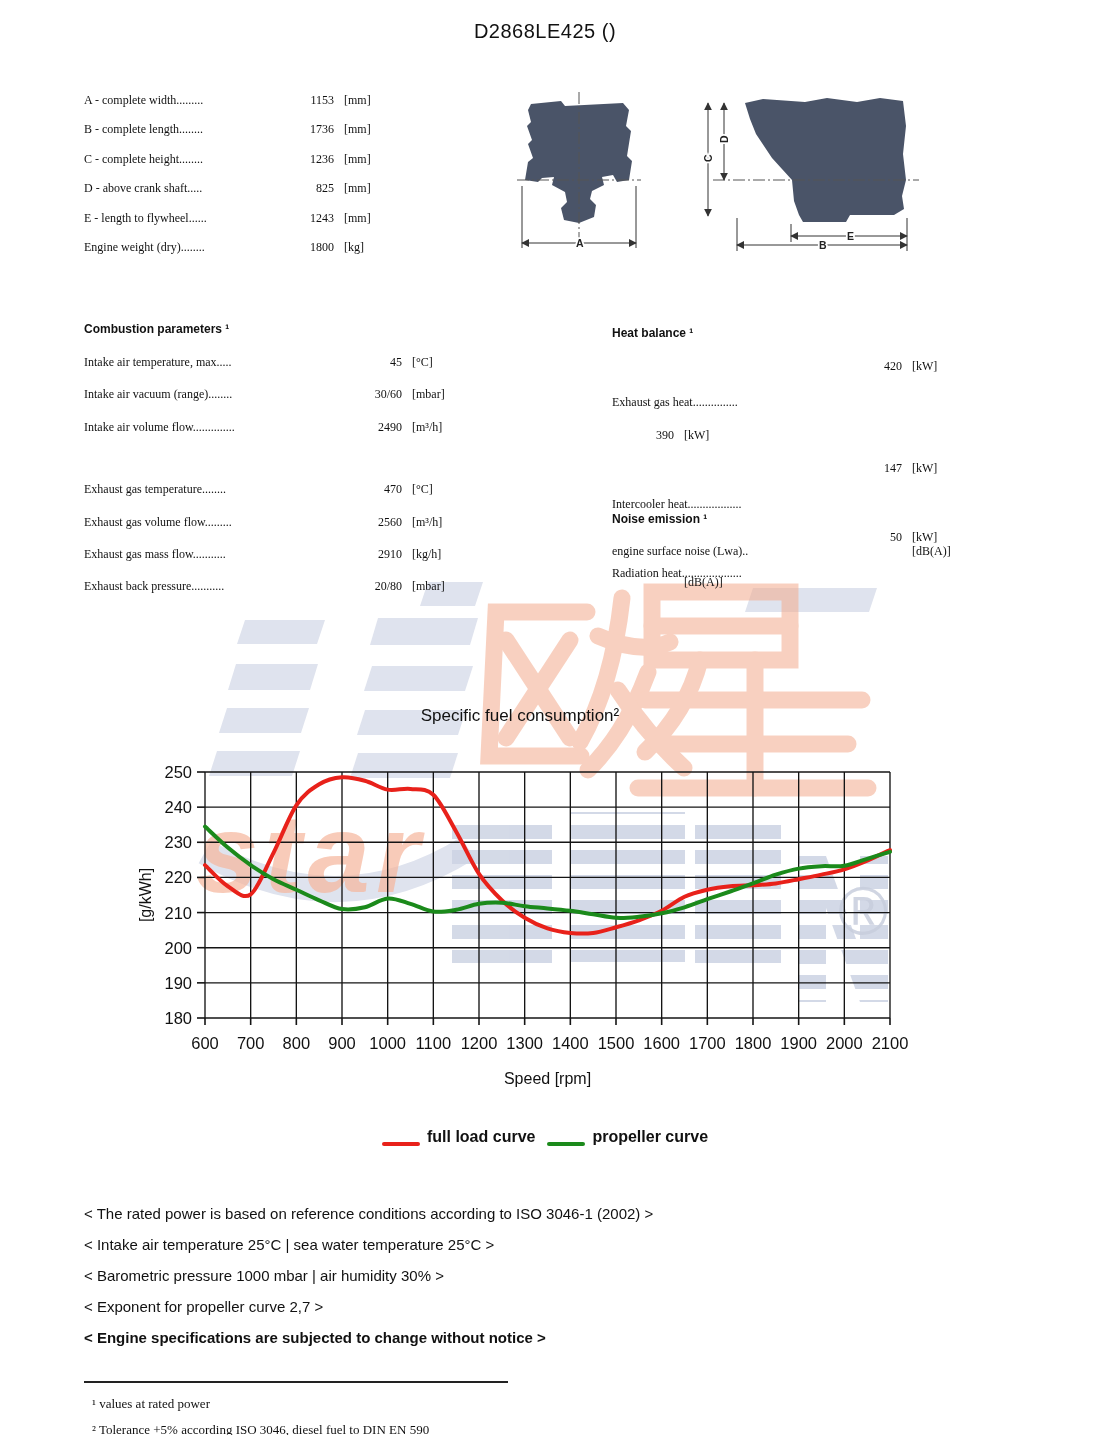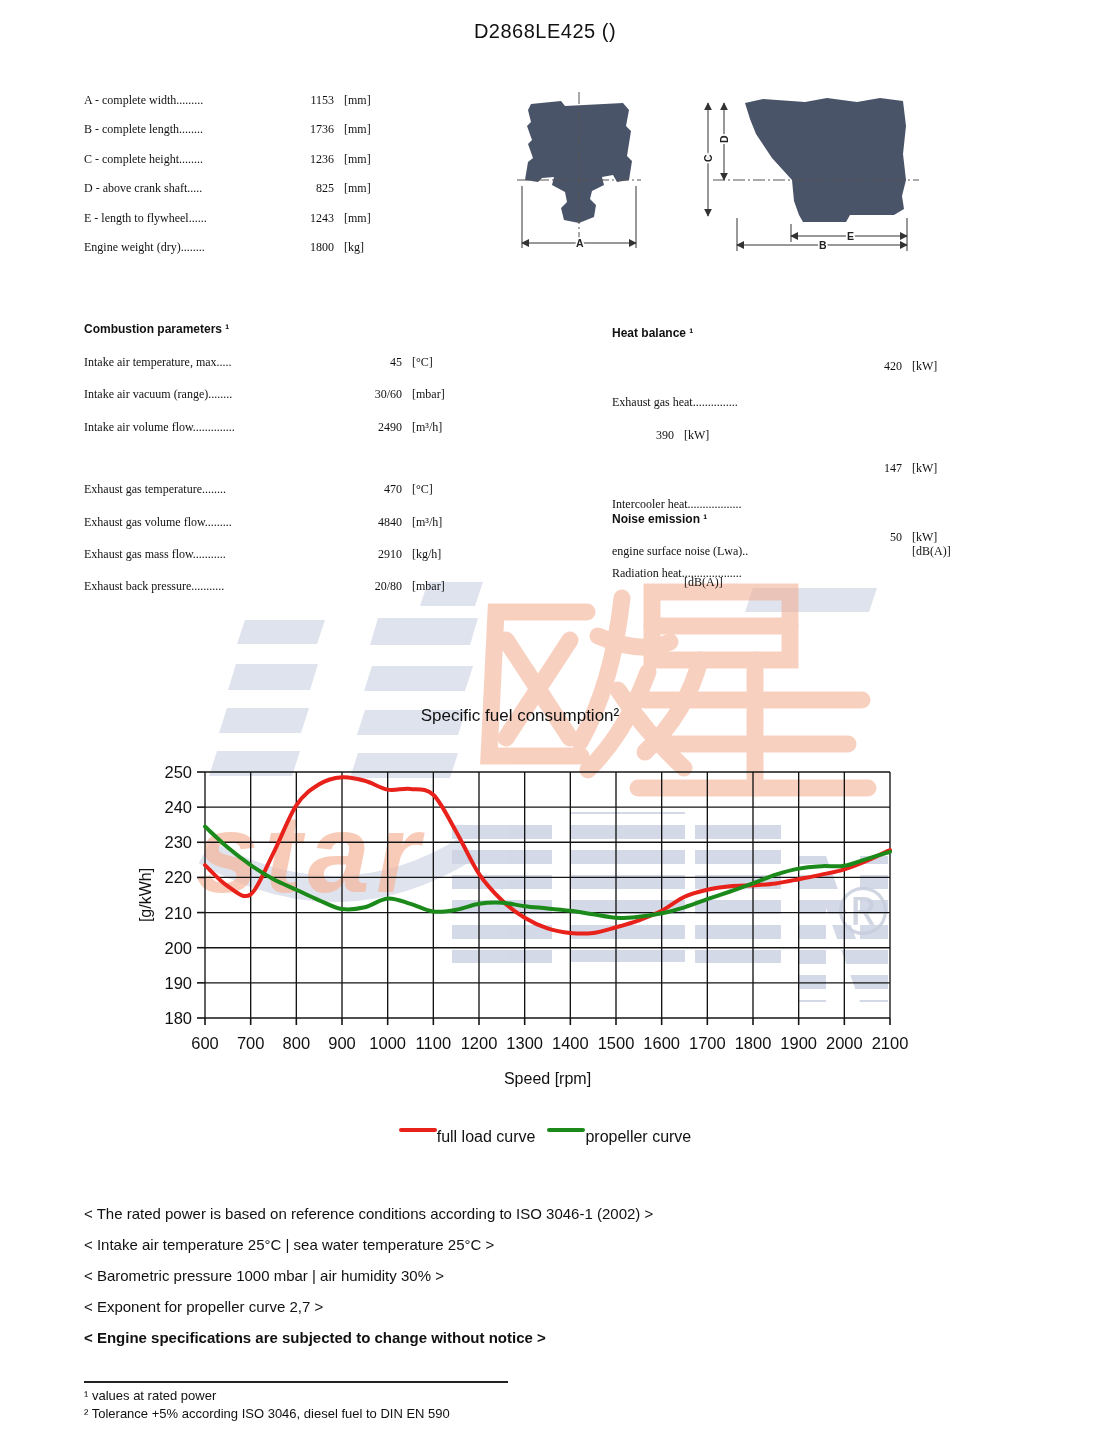--- a/index.html
+++ b/index.html
@@ -38,27 +38,27 @@
   .chart-wrap{position:absolute;left:135px;top:752px;width:790px;height:350px;}
   .chart-wrap svg .grid{stroke:#141414;stroke-width:1.35;}
   .chart-wrap svg .tick{stroke:#141414;stroke-width:1.6;}
   .chart-wrap svg .xt,.chart-wrap svg .yt{font-size:16.5px;fill:#111;
       font-family:"Liberation Sans","DejaVu Sans",sans-serif;}
   .chart-wrap svg .yl,.chart-wrap svg .xl{font-size:16px;fill:#111;
       font-family:"Liberation Sans","DejaVu Sans",sans-serif;}
   .legend{position:absolute;left:0;top:1128px;width:1090px;display:flex;justify-content:center;
           align-items:center;gap:12px;font-size:16px;}
   .legend-line{display:inline-block;width:38px;height:4px;border-radius:2px;}
-  .legend-item{display:flex;align-items:flex-start;}
+  .legend-item{display:flex;align-items:flex-end;gap:7px;font-weight:bold;}
   .conditions{position:absolute;left:84px;top:1198px;font-size:15px;}
   .conditions p{margin:0;line-height:31px;}
   .conditions p.bold{font-weight:bold;}
   .fn-rule{position:absolute;left:84px;top:1381px;width:424px;height:2px;background:#222;}
   .footnotes{position:absolute;left:84px;top:1387px;font-size:13px;}
-  .footnotes p{margin:0;line-height:17.5px;}
+  .footnotes p{margin:8px;line-height:17.5px;font-family:Liberation Serif, serif;}
   .dimlab{font-size:10.5px;font-weight:bold;fill:#222;paint-order:stroke;stroke:#fff;stroke-width:3.5px;
       font-family:"Liberation Sans","DejaVu Sans",sans-serif;}
 </style>
 </head>
 <body>
 
 <div class="page">
 
   <svg class="layer wm" width="1112" height="1435" viewBox="0 0 1112 1435" aria-hidden="true">
     <defs>
@@ -199,21 +199,21 @@
           <span class="unit">[m³/h]</span>
       </div>
       <div class="group-gap"></div>
       <div class="specrow">
         <span class="lbl">Exhaust gas temperature........</span>
           <span class="val">470</span>
           <span class="unit">[°C]</span>
       </div>
       <div class="specrow">
         <span class="lbl">Exhaust gas volume flow.........</span>
-          <span class="val">4840</span>
+          <span class="val">2560</span>
           <span class="unit">[m³/h]</span>
       </div>
       <div class="specrow">
         <span class="lbl">Exhaust gas mass flow...........</span>
           <span class="val">2910</span>
           <span class="unit">[kg/h]</span>
       </div>
       <div class="specrow">
         <span class="lbl">Exhaust back pressure...........</span>
           <span class="val">20/80</span>

